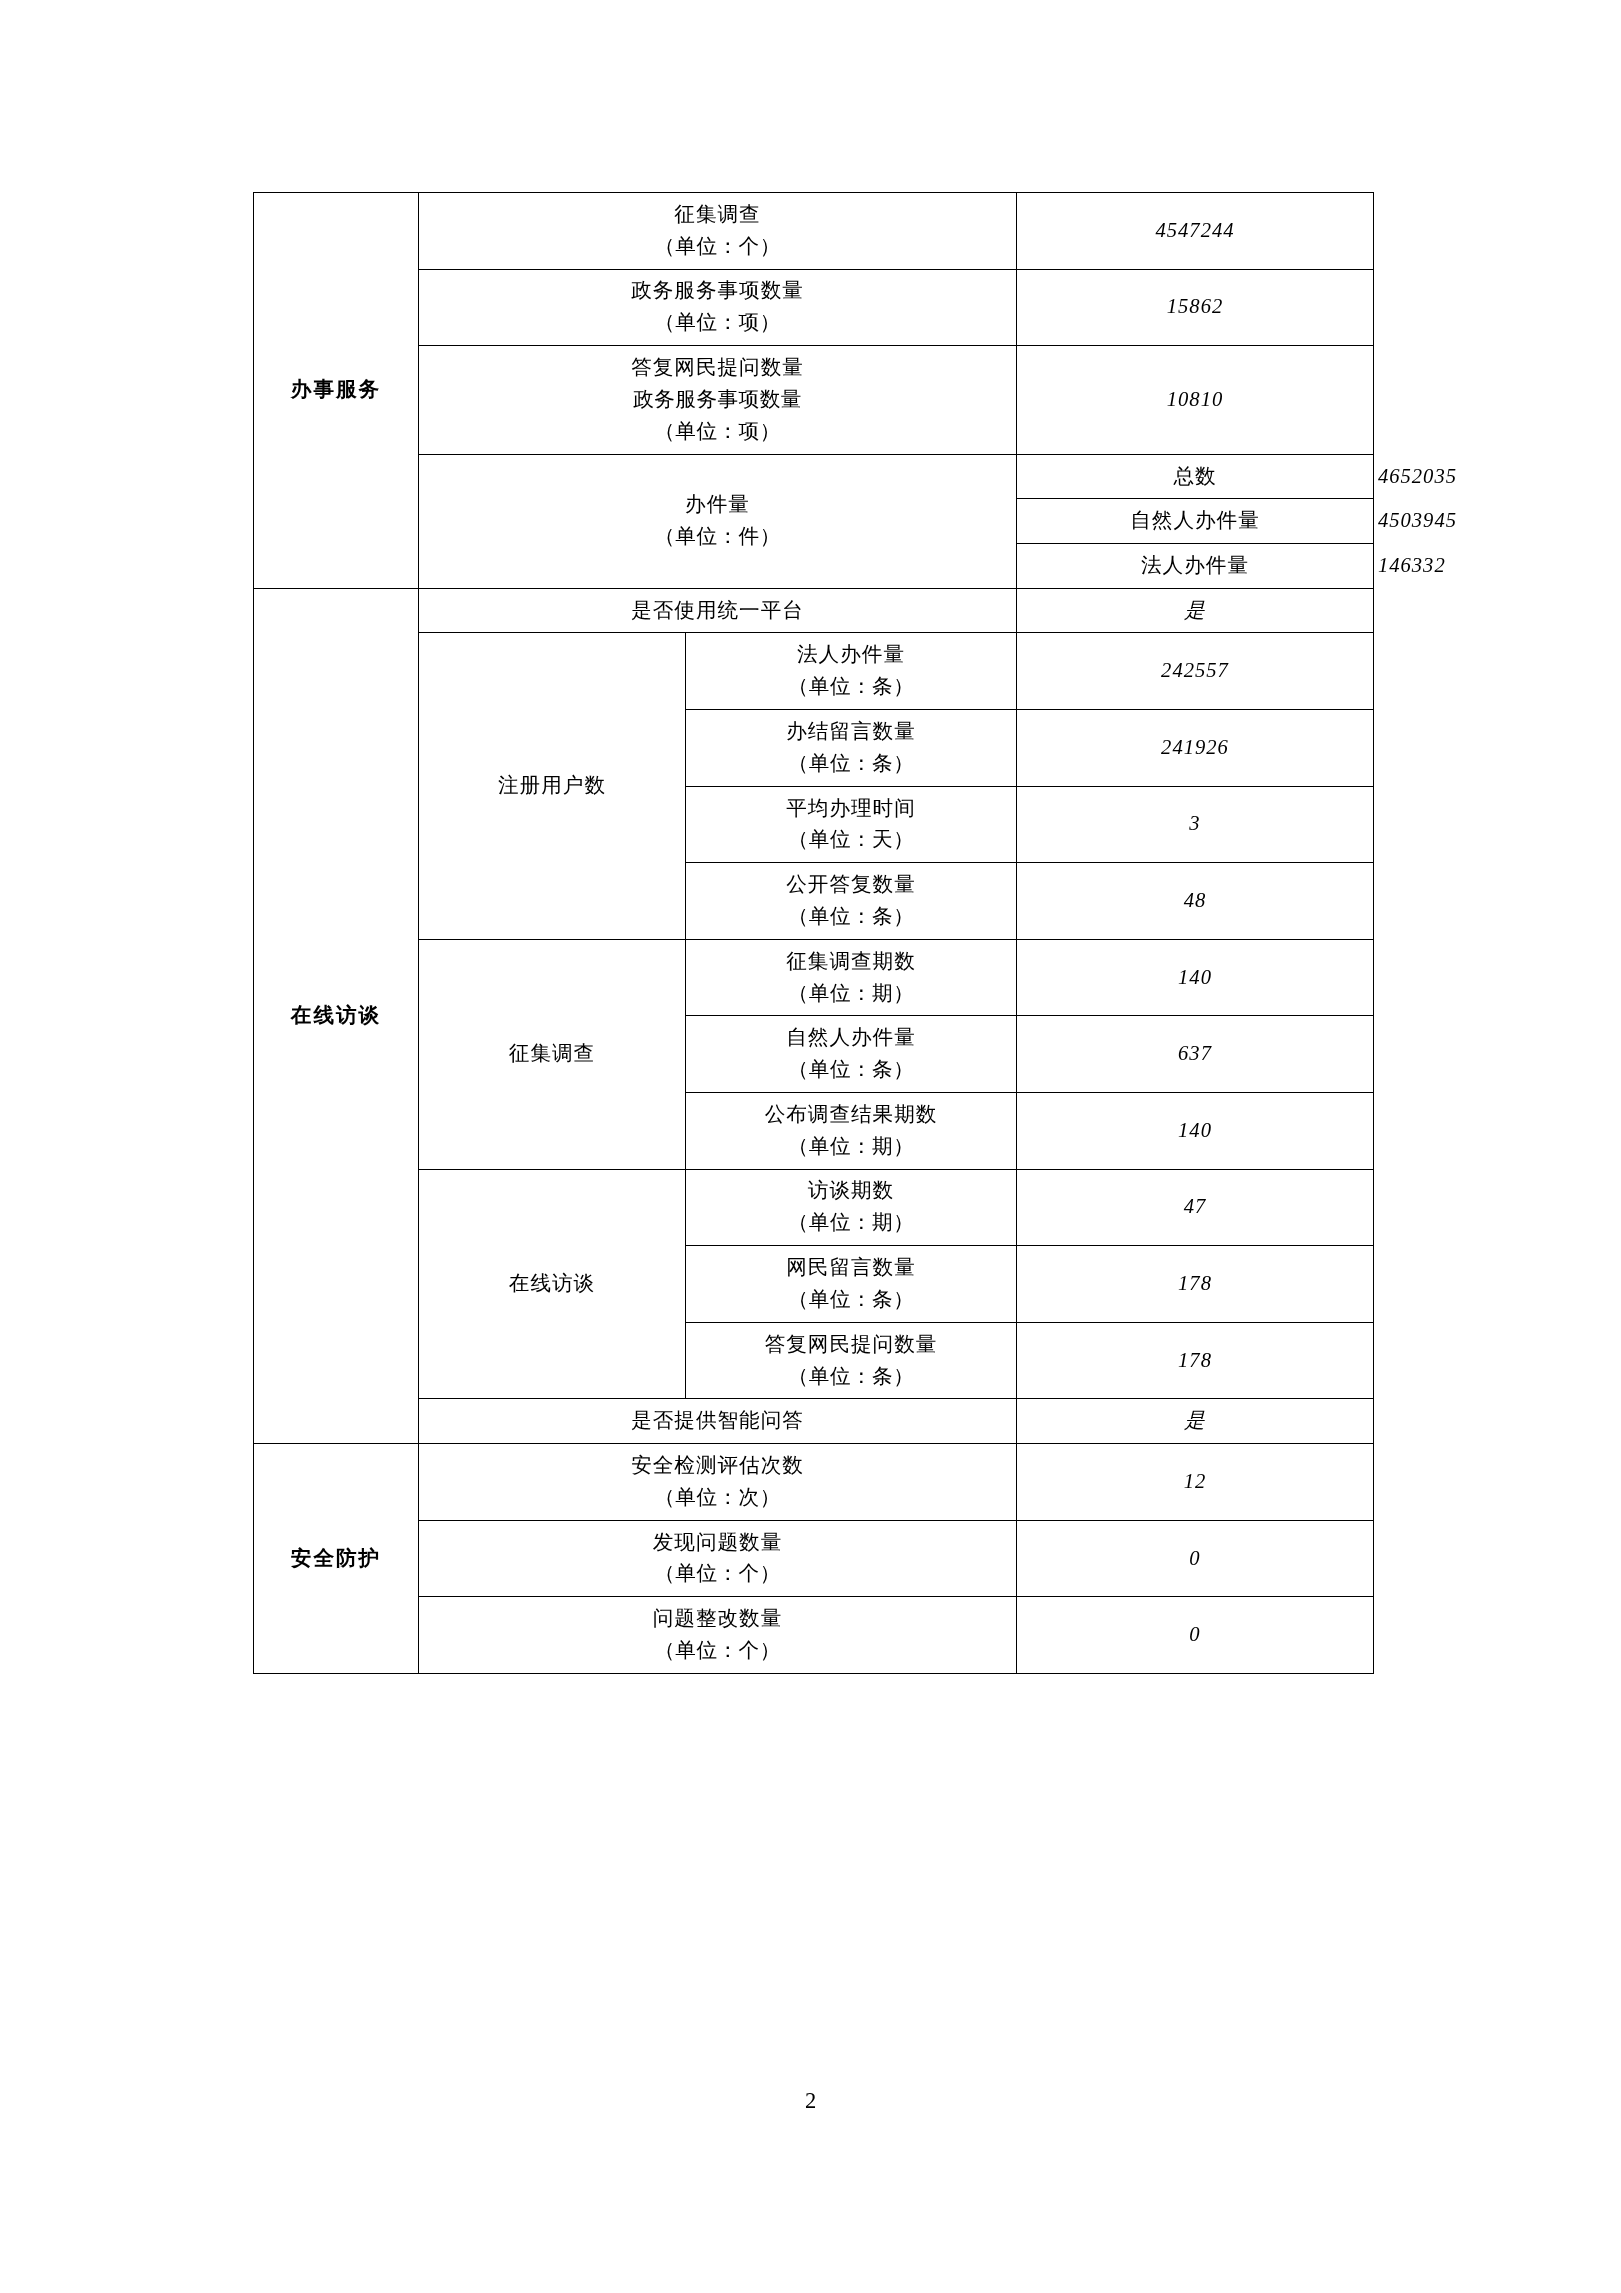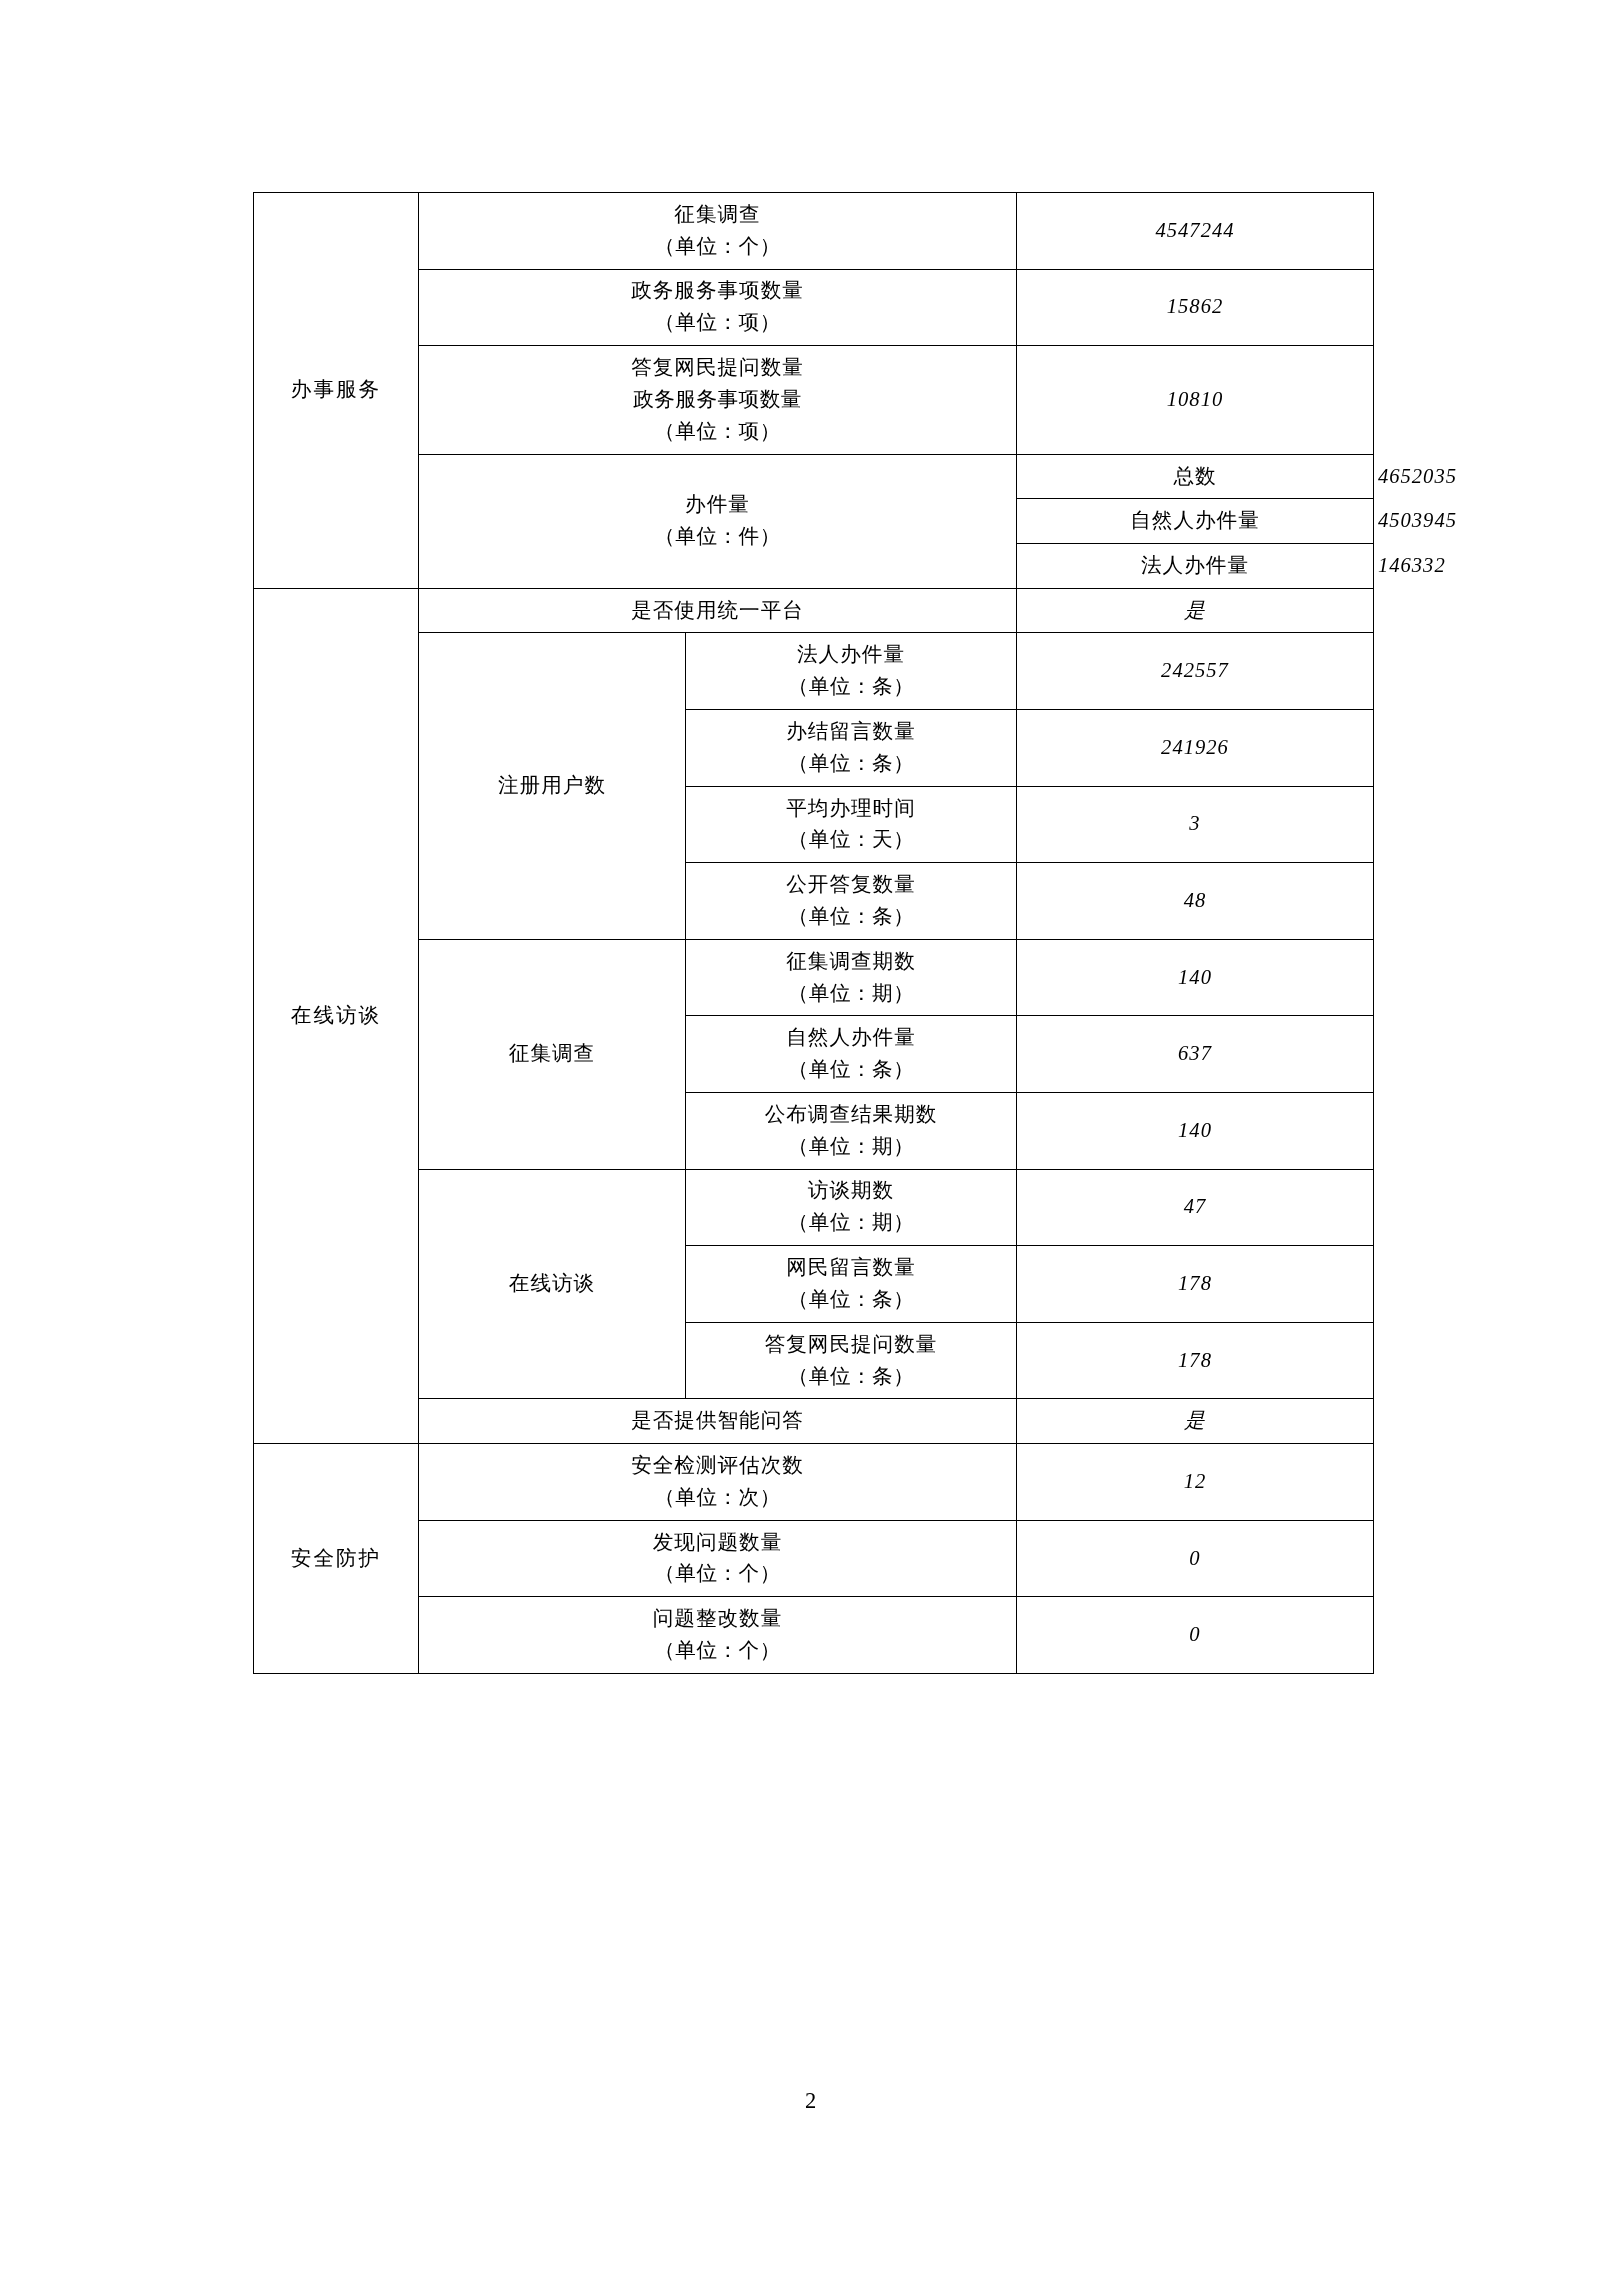--- a/index.html
+++ b/index.html
@@ -36,20 +36,21 @@
     text-align: center;
     vertical-align: middle;
     font-size: 20.6px;
     line-height: 1.55;
     padding: 5.9px 3.9px;
     font-family: "Liberation Serif", "DejaVu Serif", serif;
   }
   .cat {
     font-size: 22.5px;
     letter-spacing: 2px;
+    font-weight: bold;
   }
   .lbl {
     font-size: 21.6px;
     letter-spacing: 1px;
   }
   .unit {
     display: block;
     font-size: 20.6px;
     letter-spacing: 0.5px;
     text-align: center;

